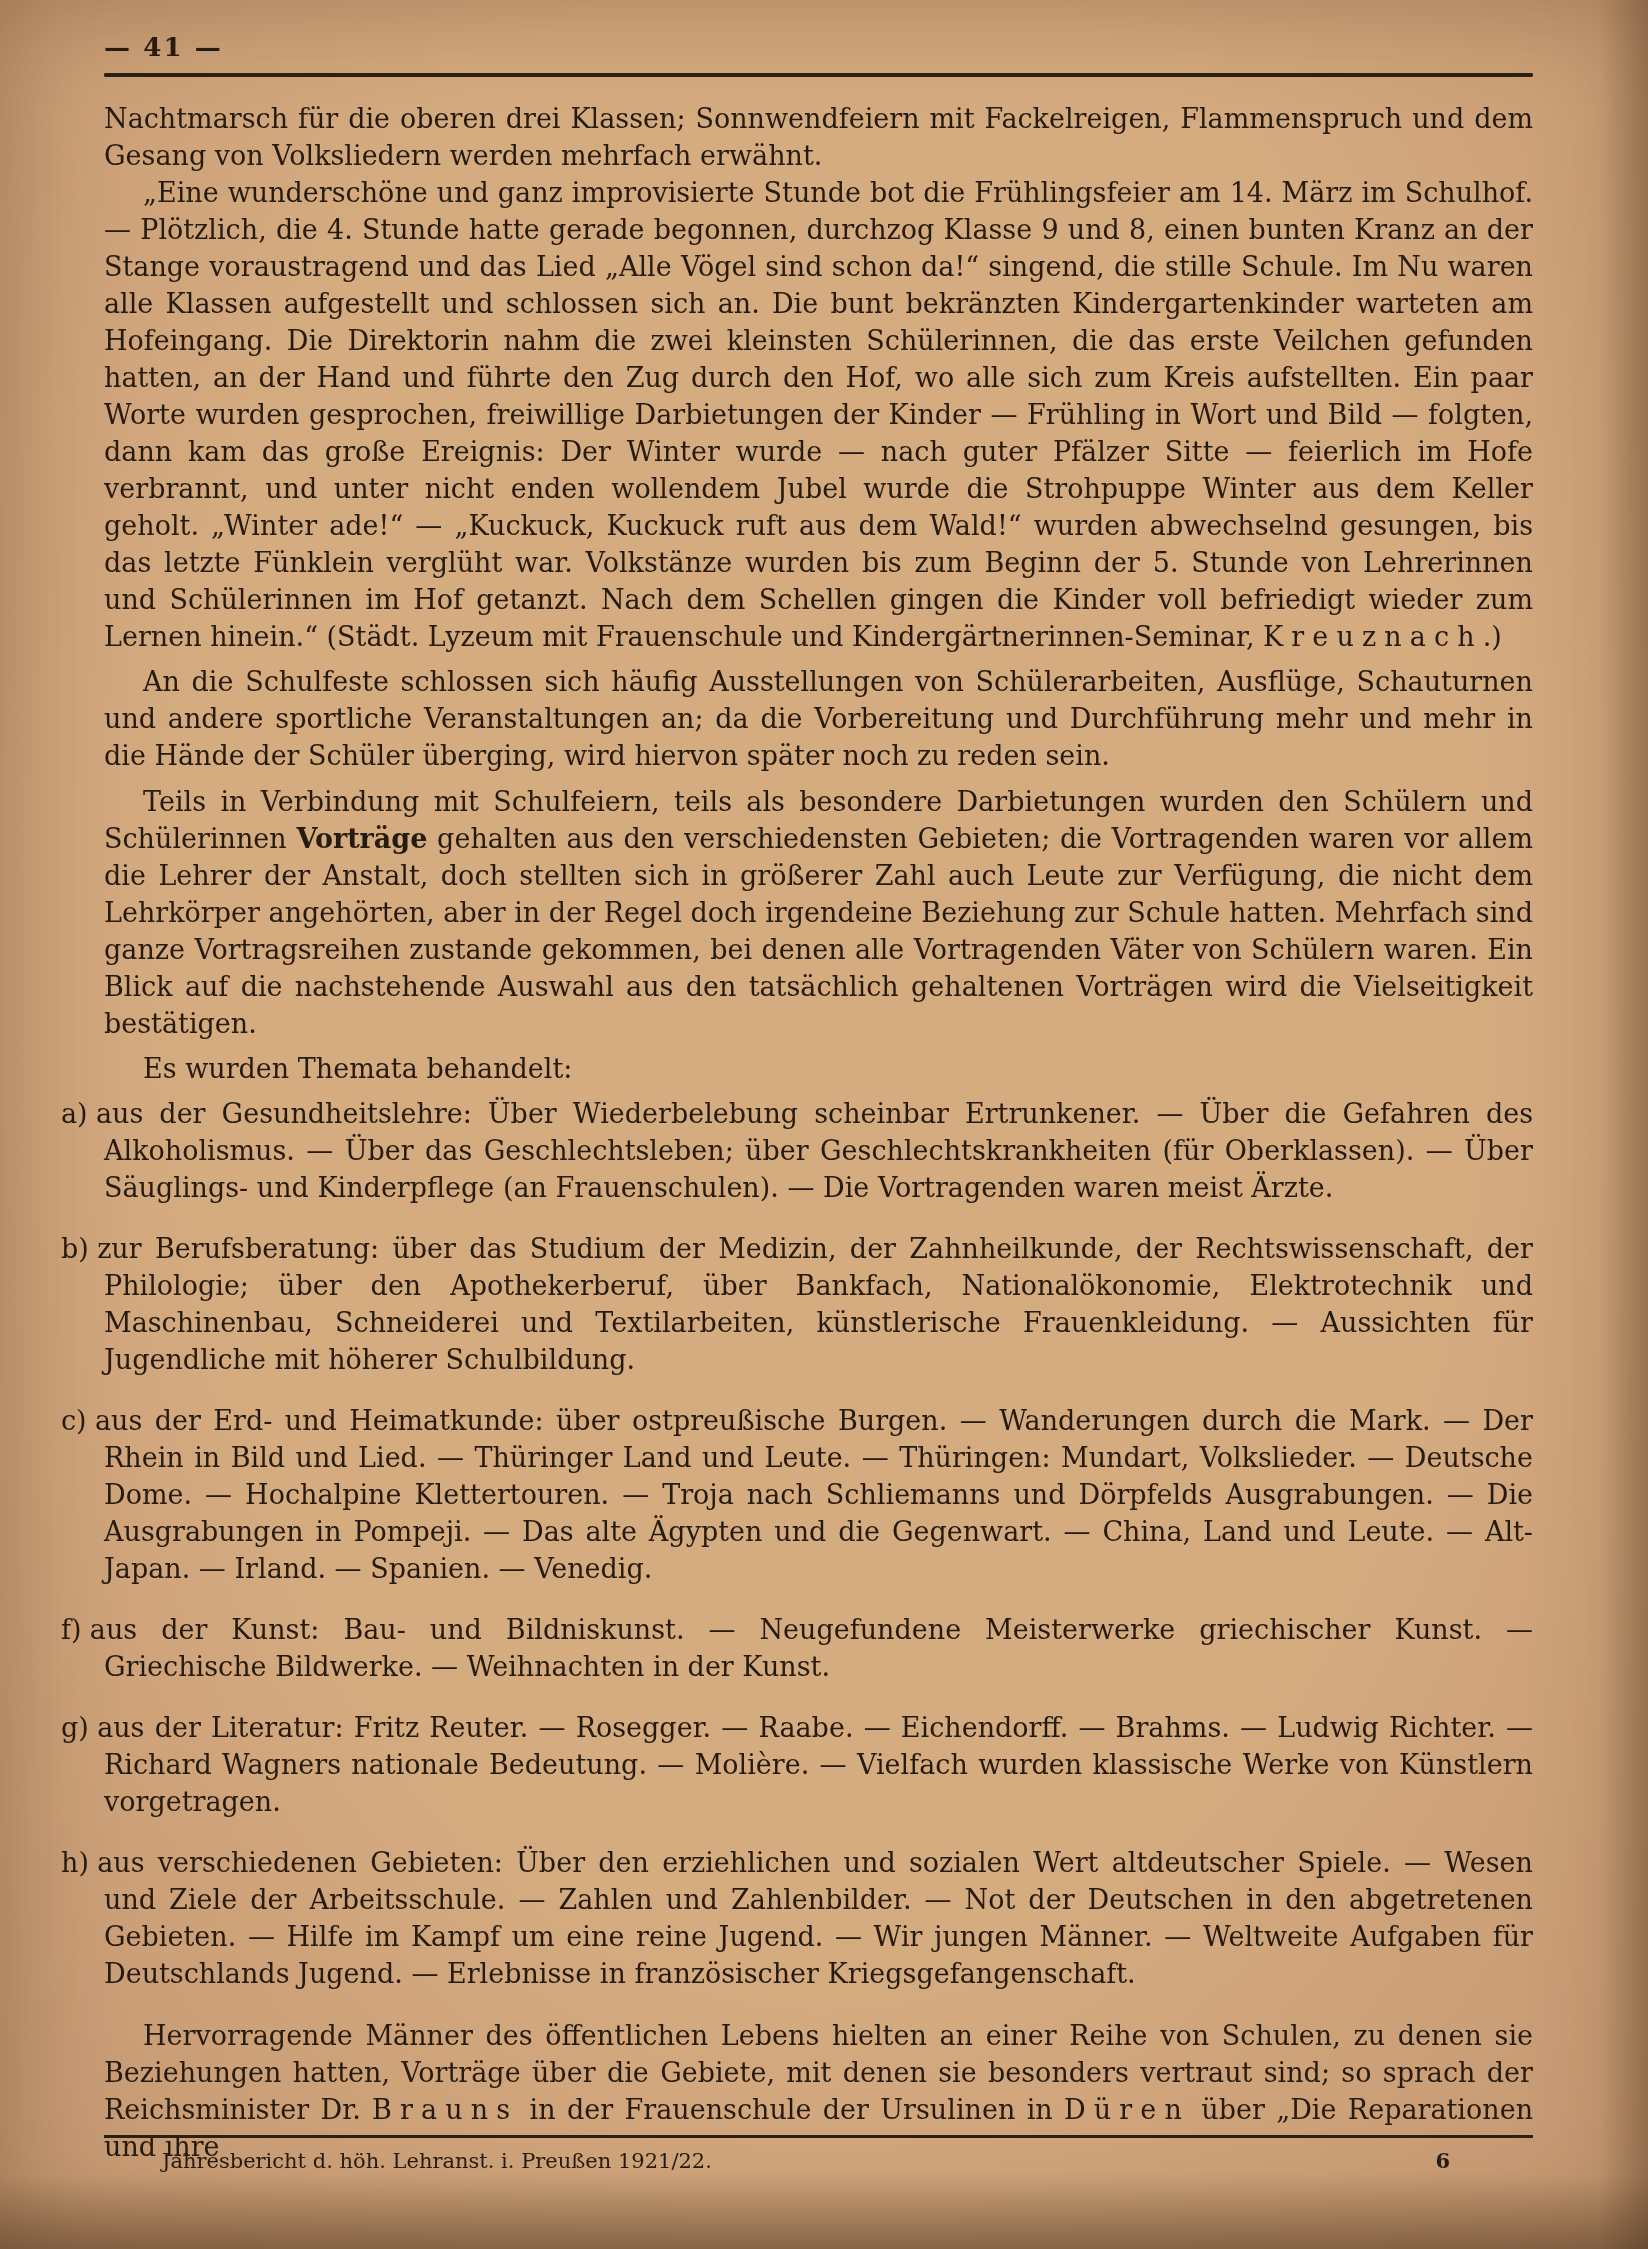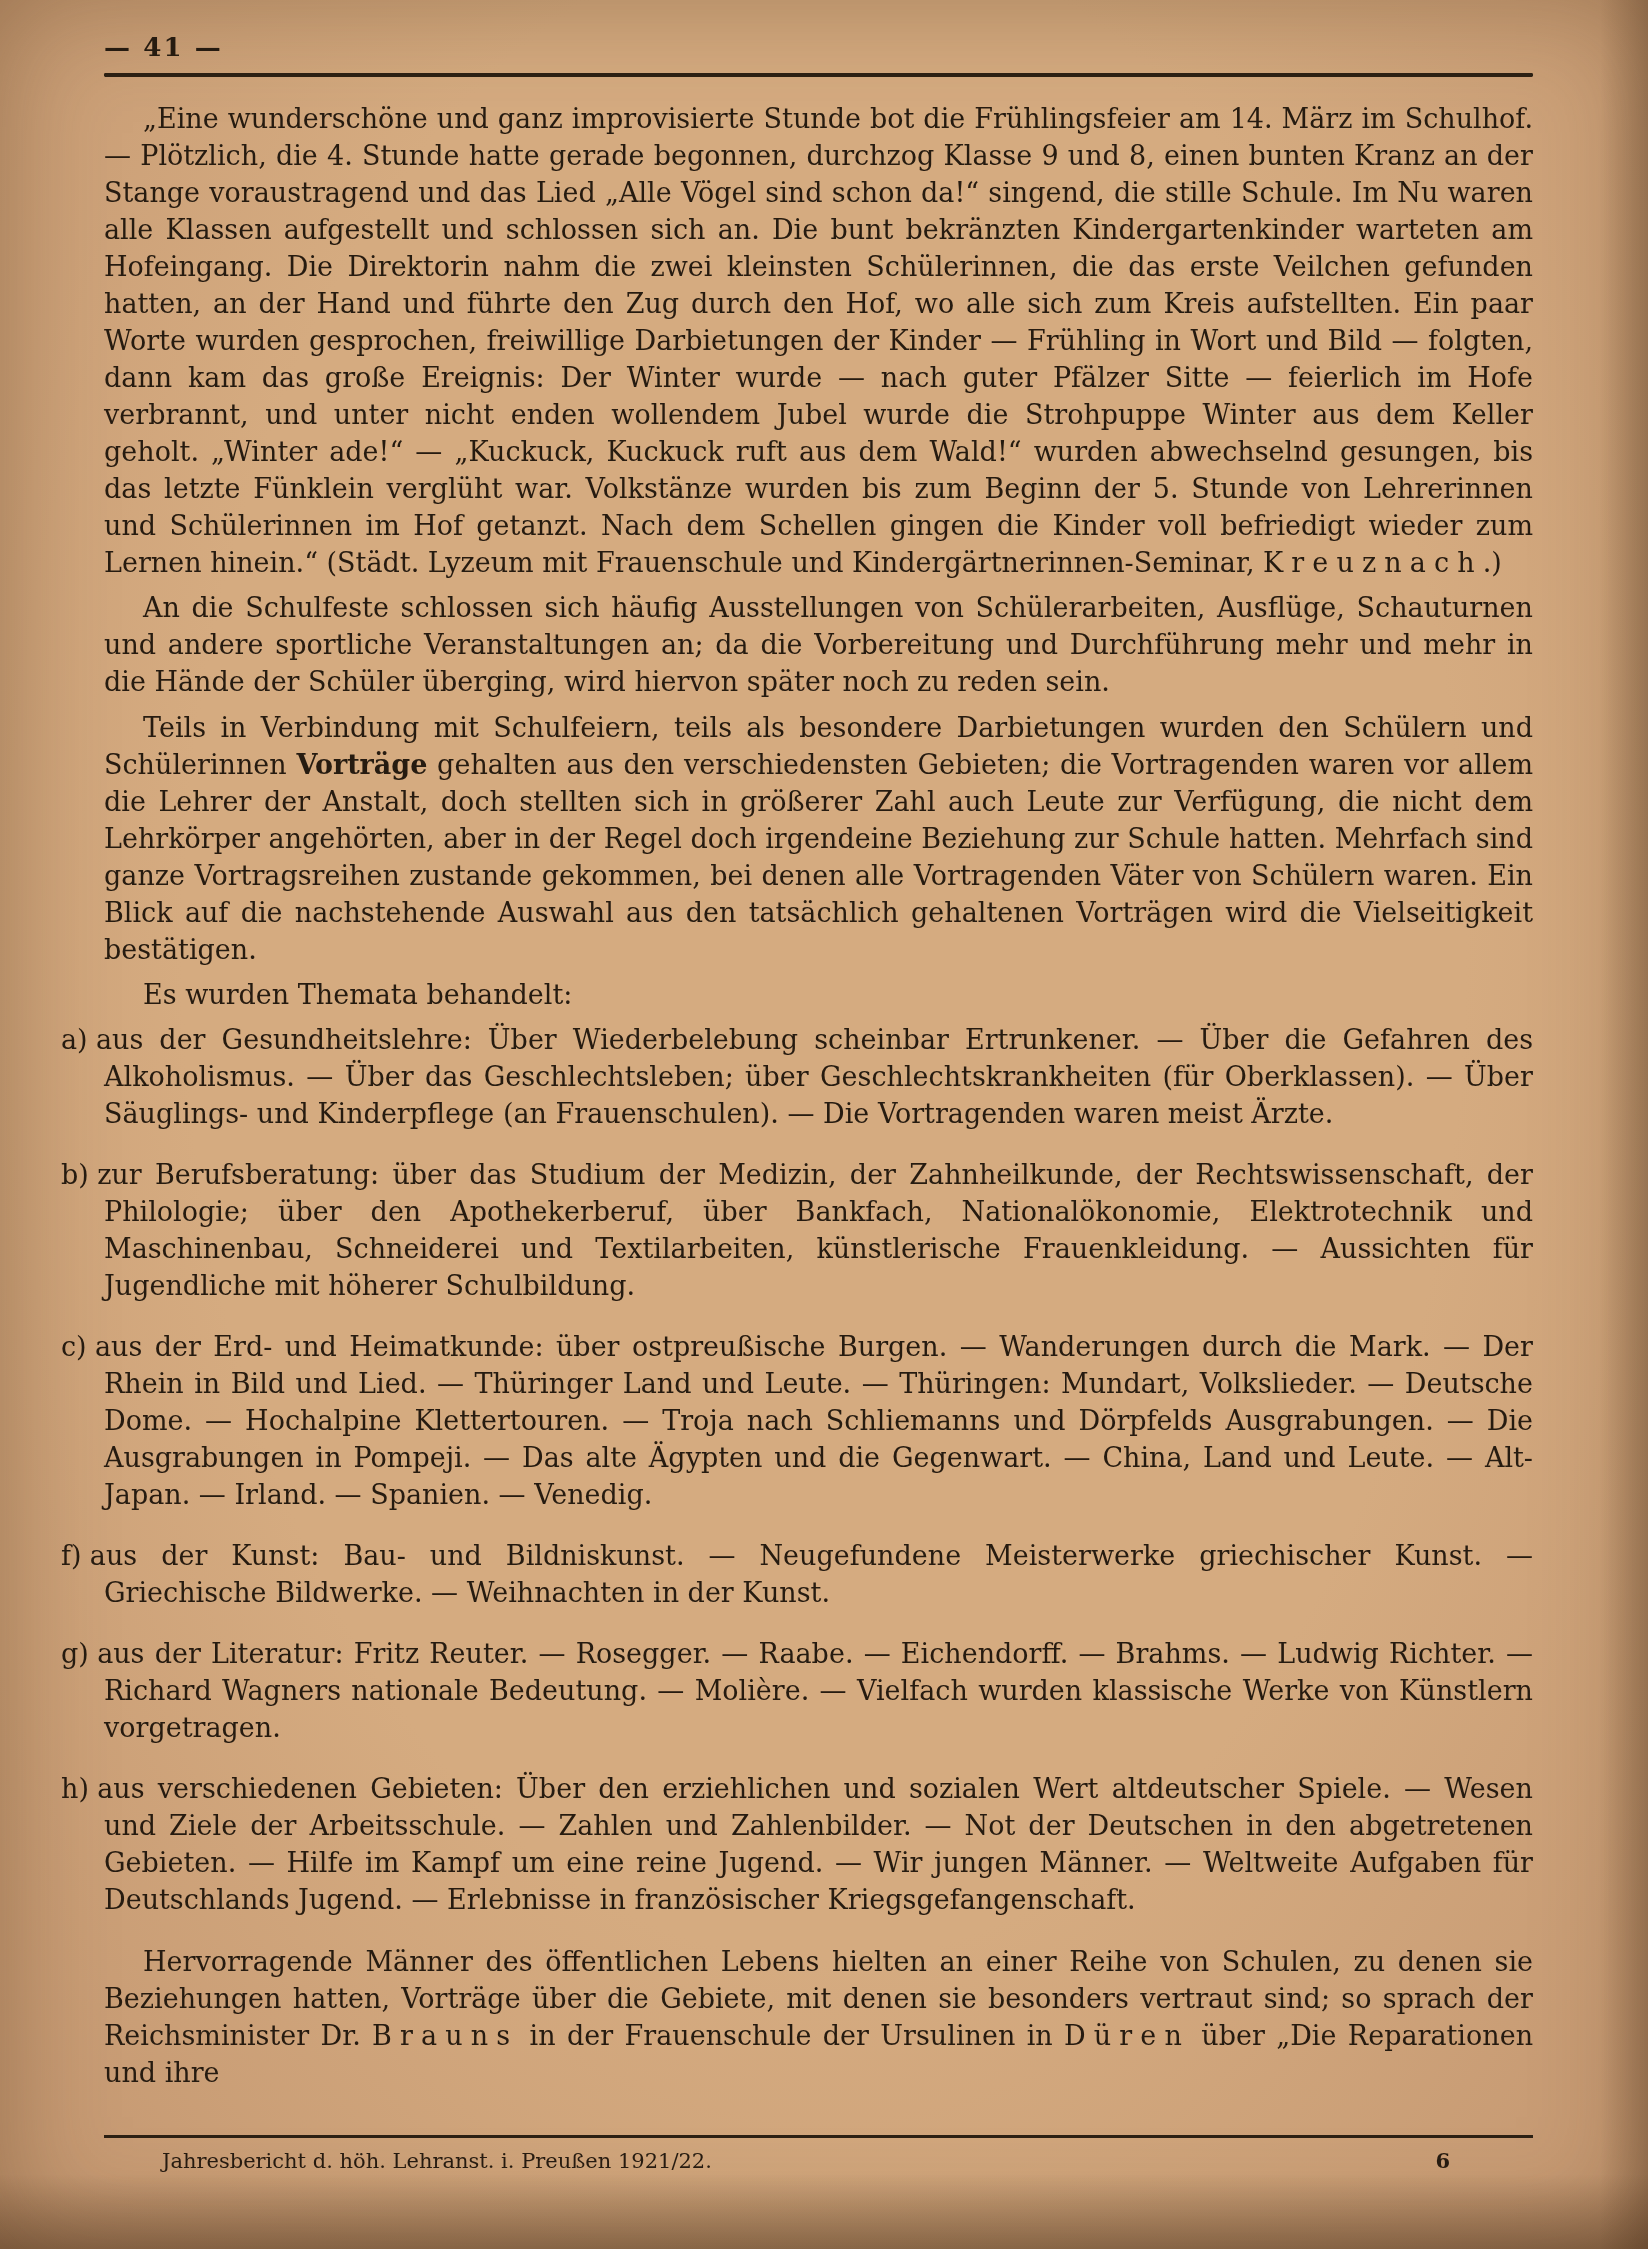--- a/index.html
+++ b/index.html
@@ -50,20 +50,21 @@
   .f-right{position:absolute;right:83px;top:0;font-weight:bold;}
 </style>
 </head>
 <body>
 
 <div class="page">
   <div class="content">
     <div class="pageno">— 41 —</div>
     <div class="rule"></div>
     <div class="body">
+        <p class="para"><span>Nachtmarsch für die oberen drei Klassen; Sonnwendfeiern mit Fackelreigen, Flammenspruch und dem Gesang von Volksliedern werden mehrfach erwähnt.</span></p>
         <p class="para indent"><span>„Eine wunderschöne und ganz improvisierte Stunde bot die Frühlingsfeier am 14. März im Schulhof. — Plötzlich, die 4. Stunde hatte gerade begonnen, durchzog Klasse 9 und 8, einen bunten Kranz an der Stange voraustragend und das Lied „Alle Vögel sind schon da!“ singend, die stille Schule. Im Nu waren alle Klassen aufgestellt und schlossen sich an. Die bunt bekränzten Kindergartenkinder warteten am Hofeingang. Die Direktorin nahm die zwei kleinsten Schülerinnen, die das erste Veilchen gefunden hatten, an der Hand und führte den Zug durch den Hof, wo alle sich zum Kreis aufstellten. Ein paar Worte wurden gesprochen, freiwillige Darbietungen der Kinder — Frühling in Wort und Bild — folgten, dann kam das große Ereignis: Der Winter wurde — nach guter Pfälzer Sitte — feierlich im Hofe verbrannt, und unter nicht enden wollendem Jubel wurde die Strohpuppe Winter aus dem Keller geholt. „Winter ade!“ — „Kuckuck, Kuckuck ruft aus dem Wald!“ wurden abwechselnd gesungen, bis das letzte Fünklein verglüht war. Volkstänze wurden bis zum Beginn der 5. Stunde von Lehrerinnen und Schülerinnen im Hof getanzt. Nach dem Schellen gingen die Kinder voll befriedigt wieder zum Lernen hinein.“ (Städt. Lyzeum mit Frauenschule und Kindergärtnerinnen-Seminar, </span><span class="sperr">Kreuznach</span><span>.)</span></p>
         <p class="para indent gap-s"><span>An die Schulfeste schlossen sich häufig Ausstellungen von Schülerarbeiten, Ausflüge, Schauturnen und andere sportliche Veranstaltungen an; da die Vorbereitung und Durchführung mehr und mehr in die Hände der Schüler überging, wird hiervon später noch zu reden sein.</span></p>
         <p class="para indent gap-s"><span>Teils in Verbindung mit Schulfeiern, teils als besondere Darbietungen wurden den Schülern und Schülerinnen </span><span class="bold">Vorträge</span><span> gehalten aus den verschiedensten Gebieten; die Vortragenden waren vor allem die Lehrer der Anstalt, doch stellten sich in größerer Zahl auch Leute zur Verfügung, die nicht dem Lehrkörper angehörten, aber in der Regel doch irgendeine Beziehung zur Schule hatten. Mehrfach sind ganze Vortragsreihen zustande gekommen, bei denen alle Vortragenden Väter von Schülern waren. Ein Blick auf die nachstehende Auswahl aus den tatsächlich gehaltenen Vorträgen wird die Vielseitigkeit bestätigen.</span></p>
         <p class="para indent gap-s"><span>Es wurden Themata behandelt:</span></p>
         <p class="para li gap-s"><span class="label">a)</span><span>aus der Gesundheitslehre: Über Wiederbelebung scheinbar Ertrunkener. — Über die Gefahren des Alkoholismus. — Über das Geschlechtsleben; über Geschlechtskrankheiten (für Oberklassen). — Über Säuglings- und Kinderpflege (an Frauenschulen). — Die Vortragenden waren meist Ärzte.</span></p>
         <p class="para li"><span class="label">b)</span><span>zur Berufsberatung: über das Studium der Medizin, der Zahnheilkunde, der Rechtswissenschaft, der Philologie; über den Apothekerberuf, über Bankfach, Nationalökonomie, Elektrotechnik und Maschinenbau, Schneiderei und Textilarbeiten, künstlerische Frauenkleidung. — Aussichten für Jugendliche mit höherer Schulbildung.</span></p>
         <p class="para li"><span class="label">c)</span><span>aus der Erd- und Heimatkunde: über ostpreußische Burgen. — Wanderungen durch die Mark. — Der Rhein in Bild und Lied. — Thüringer Land und Leute. — Thüringen: Mundart, Volkslieder. — Deutsche Dome. — Hochalpine Klettertouren. — Troja nach Schliemanns und Dörpfelds Ausgrabungen. — Die Ausgrabungen in Pompeji. — Das alte Ägypten und die Gegenwart. — China, Land und Leute. — Alt-Japan. — Irland. — Spanien. — Venedig.</span></p>
         <p class="para li"><span class="label">f)</span><span>aus der Kunst: Bau- und Bildniskunst. — Neugefundene Meisterwerke griechischer Kunst. — Griechische Bildwerke. — Weihnachten in der Kunst.</span></p>
         <p class="para li"><span class="label">g)</span><span>aus der Literatur: Fritz Reuter. — Rosegger. — Raabe. — Eichendorff. — Brahms. — Ludwig Richter. — Richard Wagners nationale Bedeutung. — Molière. — Vielfach wurden klassische Werke von Künstlern vorgetragen.</span></p>
         <p class="para li"><span class="label">h)</span><span>aus verschiedenen Gebieten: Über den erziehlichen und sozialen Wert altdeutscher Spiele. — Wesen und Ziele der Arbeitsschule. — Zahlen und Zahlenbilder. — Not der Deutschen in den abgetretenen Gebieten. — Hilfe im Kampf um eine reine Jugend. — Wir jungen Männer. — Weltweite Aufgaben für Deutschlands Jugend. — Erlebnisse in französischer Kriegsgefangenschaft.</span></p>

